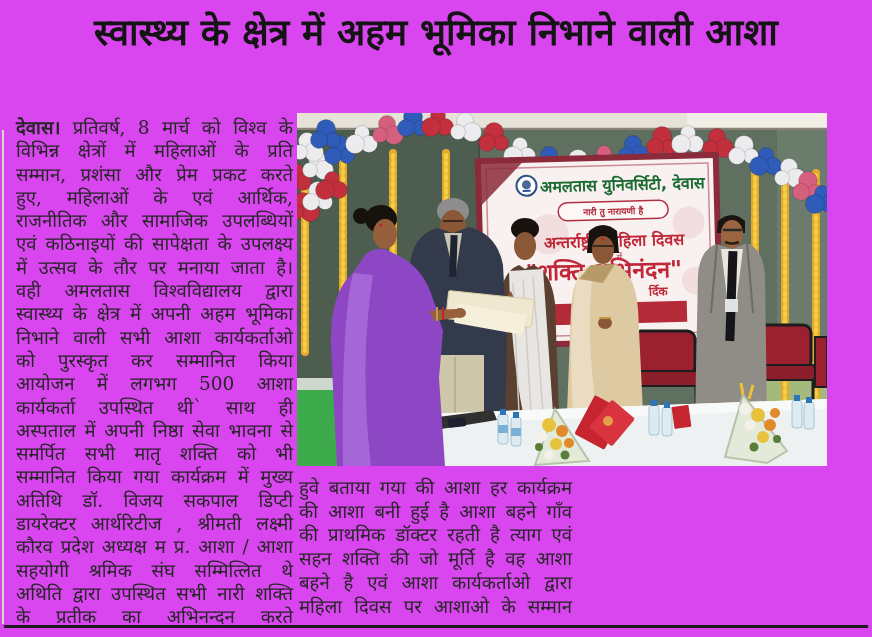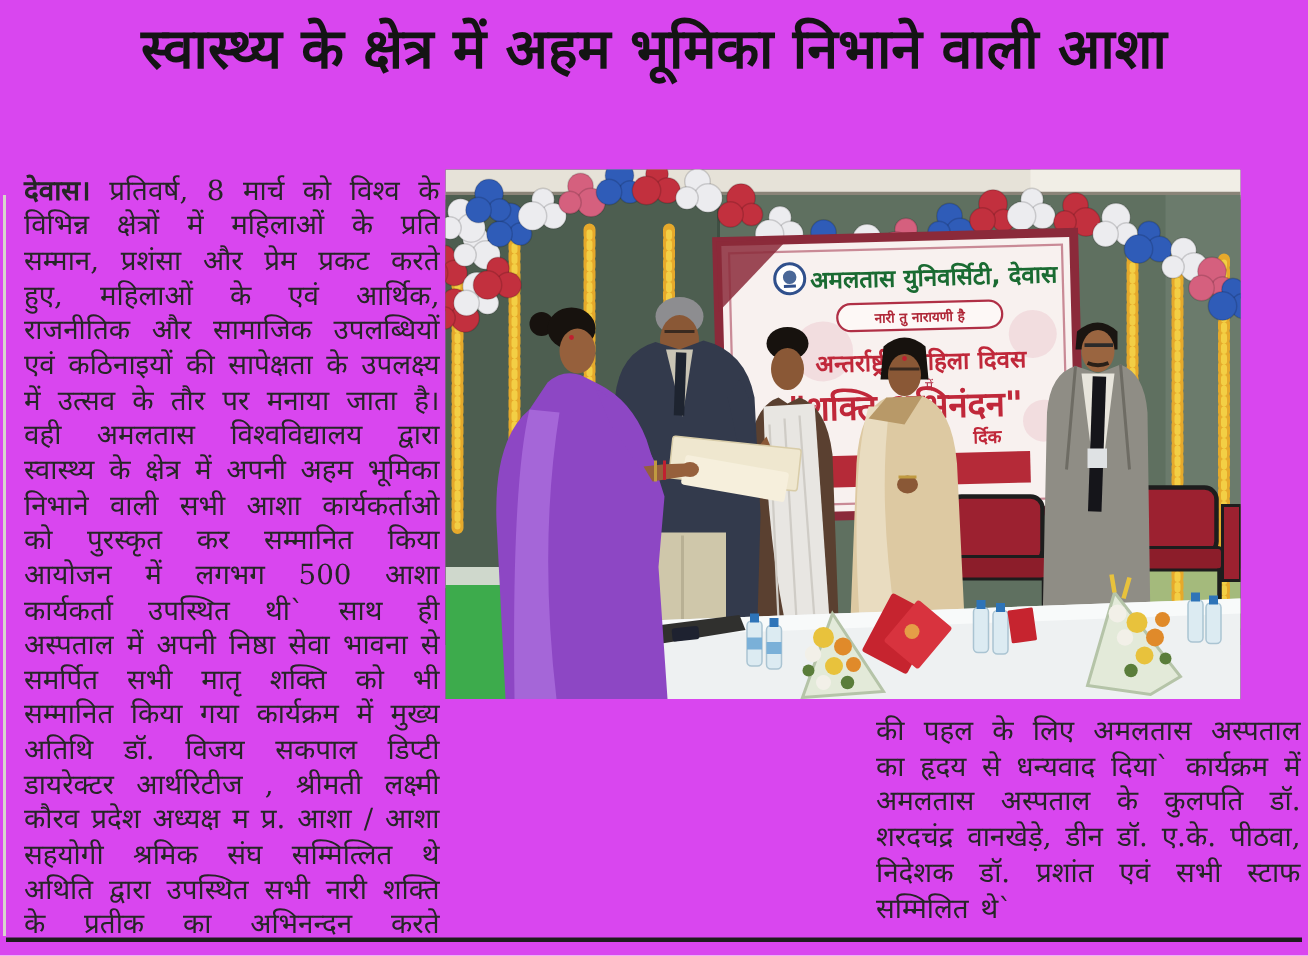--- a/index.html
+++ b/index.html
@@ -326,16 +326,16 @@
         <path d="M56,160 Q44,210 46,353 L74,353 Q62,250 76,162 Z" fill="#a566d8"></path>
         <path d="M100,146 Q120,158 130,176 L140,196 L132,204 Q120,184 110,170 Z" fill="#8d47c4"></path>
         <path d="M132,198 Q146,196 160,196 L164,204 Q150,206 138,208 Z" fill="#96603c"></path>
         <ellipse cx="163" cy="200" rx="6" ry="5" fill="#96603c"></ellipse>
         <line x1="140" y1="194" x2="140" y2="208" stroke="#c09a40" stroke-width="2"></line>
         <line x1="146" y1="194" x2="146" y2="207" stroke="#c02030" stroke-width="2"></line>
       </g>
     </svg>
   </figure>
 
-  <div class="col col-right">की पहल के लिए अमलतास अस्पताल का हृदय से धन्यवाद दिया` कार्यक्रम में अमलतास अस्पताल के कुलपति डॉ. शरदचंद्र वानखेड़े, डीन डॉ. ए.के. पीठवा, निदेशक डॉ. प्रशांत एवं सभी स्टाफ सम्मिलित थे`</div>
+  <div class="col col-mid full-justify">हुवे बताया गया की आशा हर कार्यक्रम की आशा बनी हुई है आशा बहने गाँव की प्राथमिक डॉक्टर रहती है त्याग एवं सहन शक्ति की जो मूर्ति है वह आशा बहने है एवं आशा कार्यकर्ताओ द्वारा महिला दिवस पर आशाओ के सम्मान</div>
 
   <div class="bottom-rule"></div>
 </div>
 
 </body></html>

